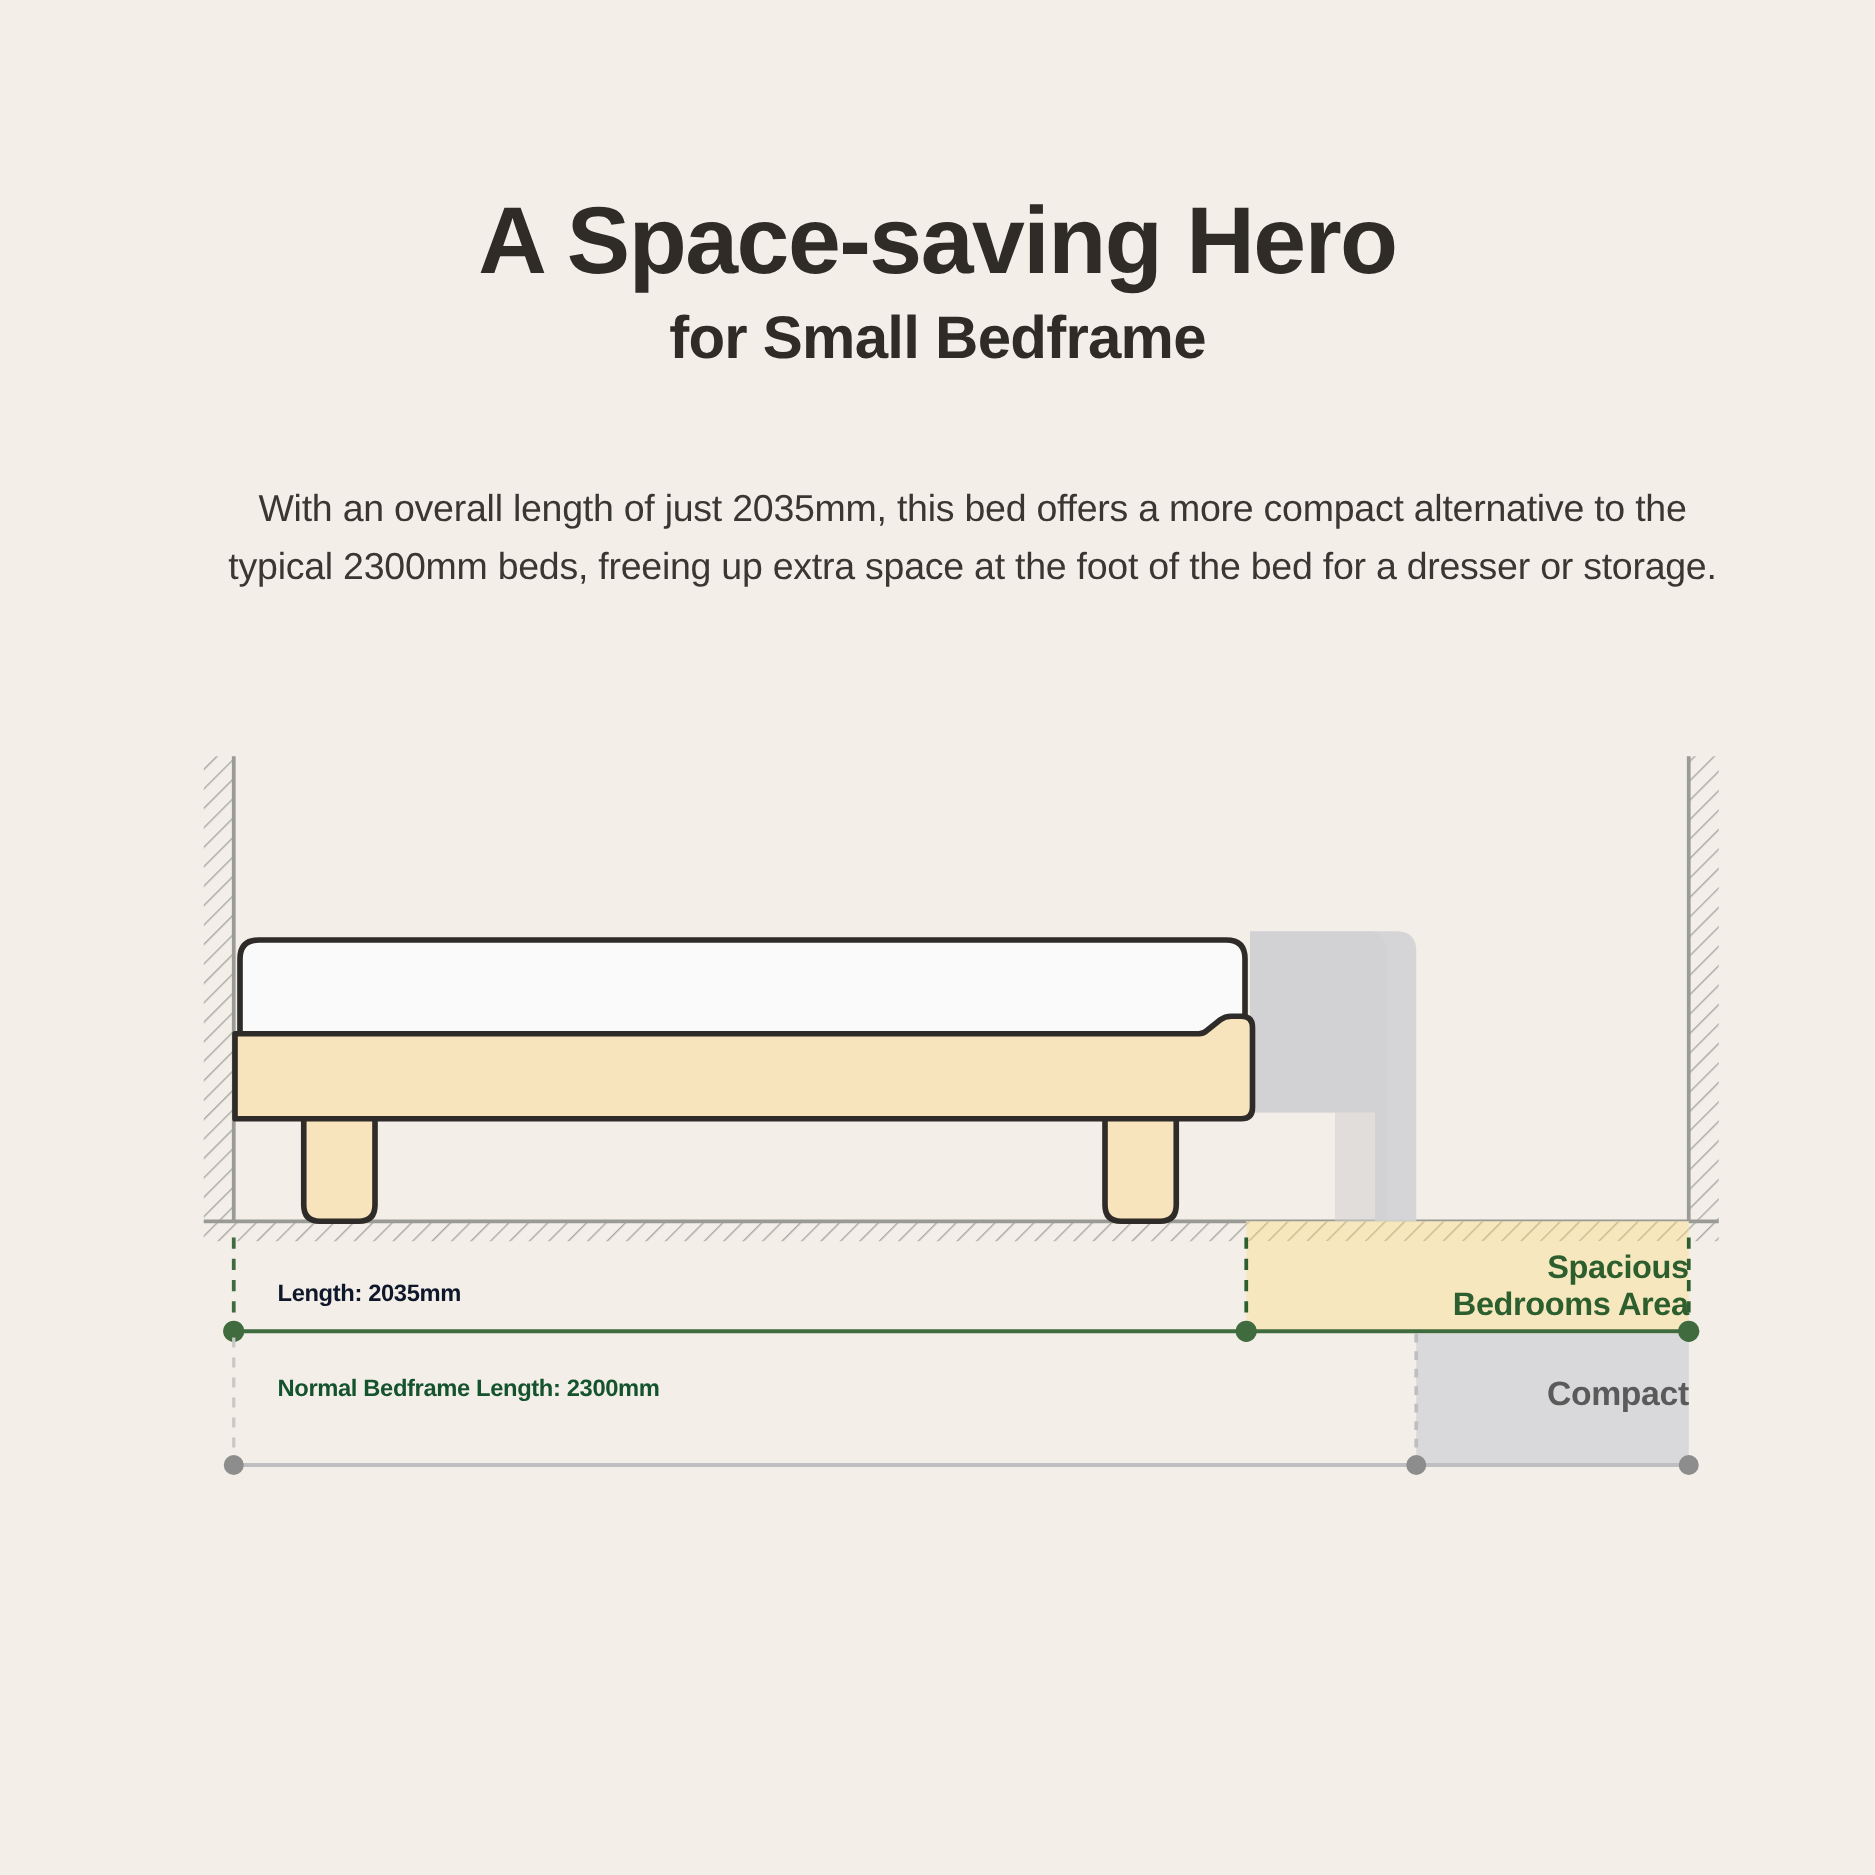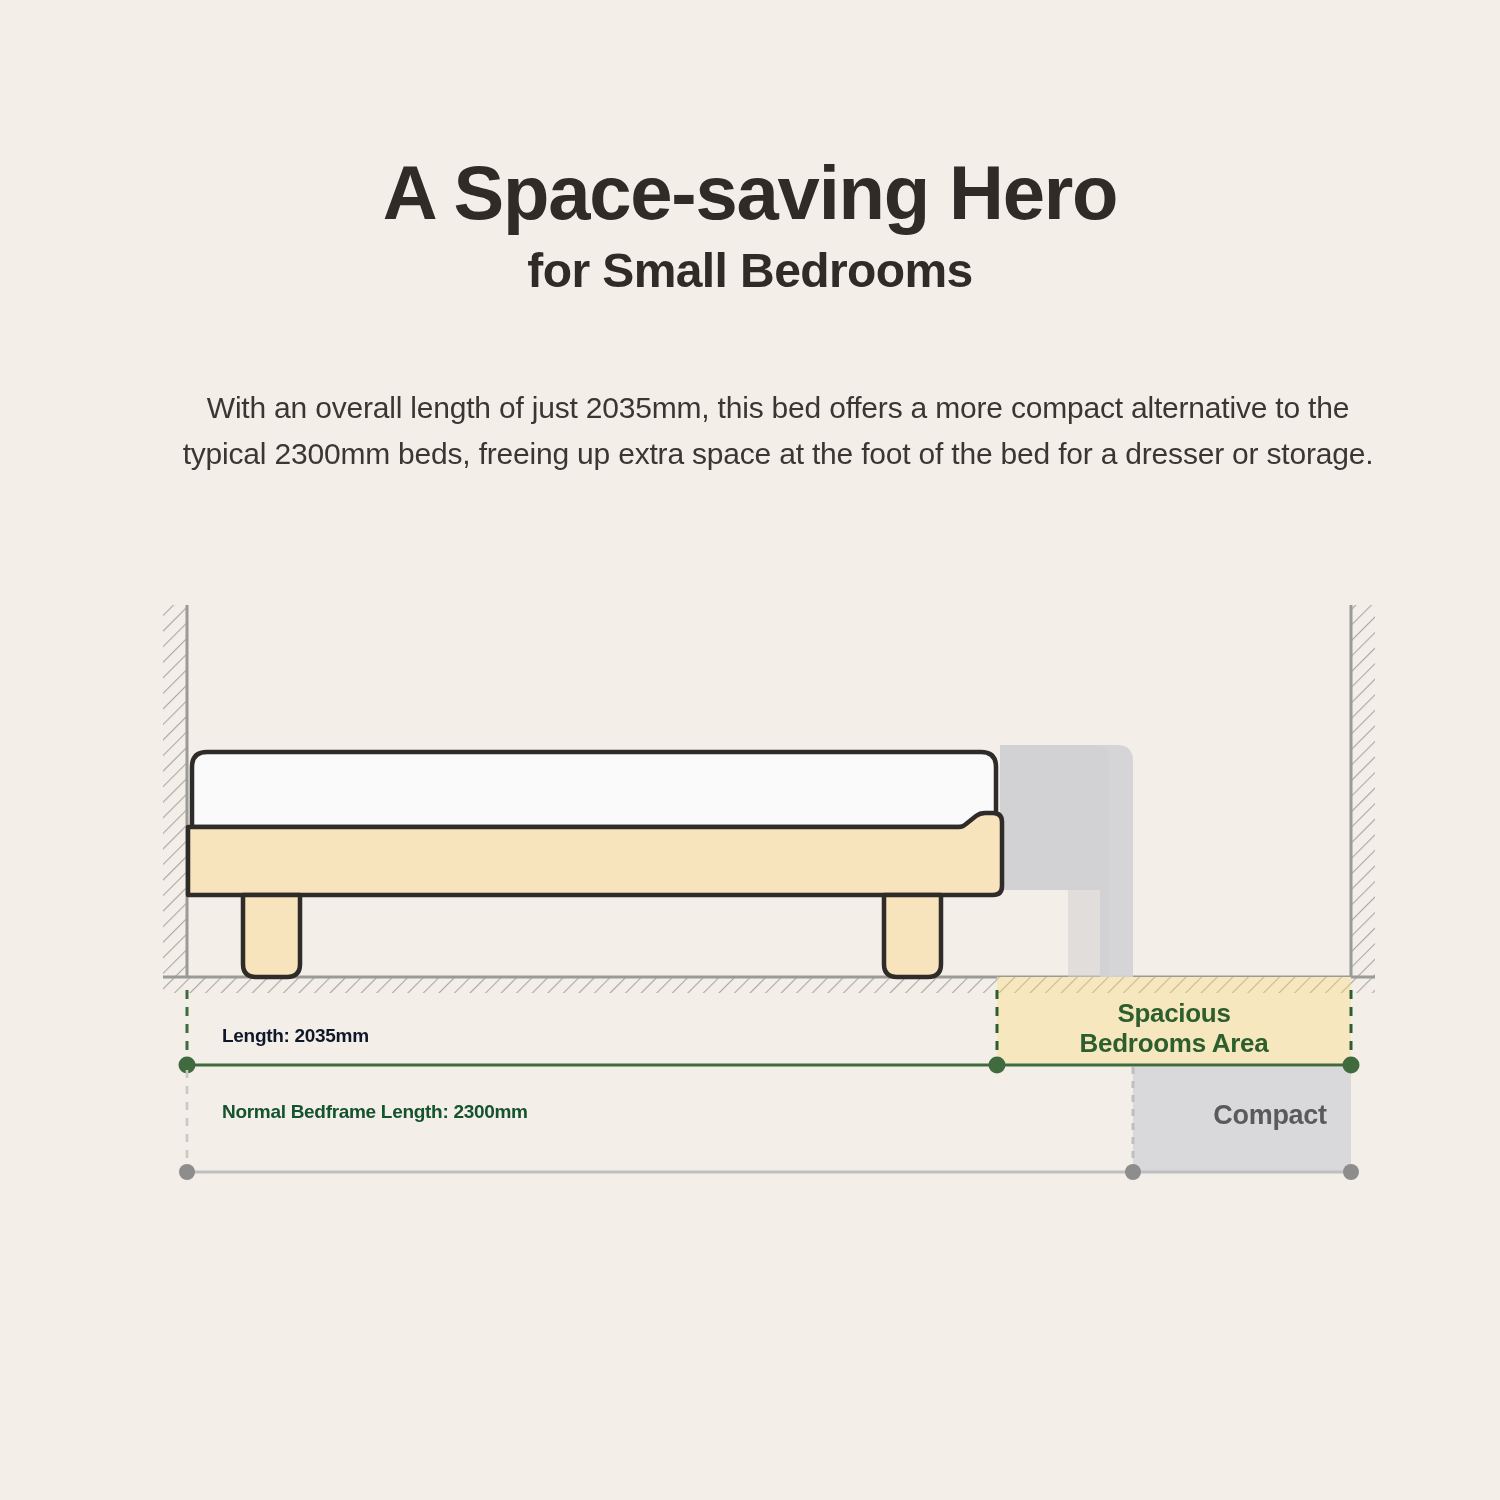--- a/index.html
+++ b/index.html
@@ -82,49 +82,48 @@
     margin-top: 17px;
   }
   .dim-label-gray {
     left: 222px;
     top: 1101px;
     font-size: 19px;
     color: #14532d;
   }
   .band-label {
     position: absolute;
-    text-align: center;
+    text-align: right;
     font-weight: bold;
     letter-spacing: -0.3px;
     line-height: 1.16;
   }
   .band-label-footboard {
     left: 997px;
     top: 998px;
     width: 354px;
     font-size: 26px;
     color: #2C5E2E;
   }
   .band-label-compact {
     left: 1133px;
     top: 1100px;
     width: 218px;
     font-size: 27px;
     color: #5A5A5A;
-    padding-left: 28px;
   }
 </style>
 </head>
 <body>
 
 <div id="root">
 
   <div class="header">
     <h1 class="title-main">A Space-saving Hero</h1>
-    <h2 class="title-sub">for Small Bedrooms</h2>
+    <h2 class="title-sub">for Small Bedframe</h2>
   </div>
 
   <p class="lede">With an overall length of just 2035mm, this bed offers a more compact alternative to the typical 2300mm beds, freeing up extra space at the foot of the bed for a dresser or storage.</p>
 
   <svg class="diagram" viewBox="0 0 1500 1500">
     <defs>
       <pattern id="hatchWall" width="11" height="11" patternTransform="rotate(45)" patternUnits="userSpaceOnUse">
         <line x1="0" y1="0" x2="0" y2="11" stroke="#A8A8A4" stroke-width="2.2"></line>
       </pattern>
       <pattern id="hatchFloor" width="11" height="11" patternTransform="rotate(45)" patternUnits="userSpaceOnUse">

